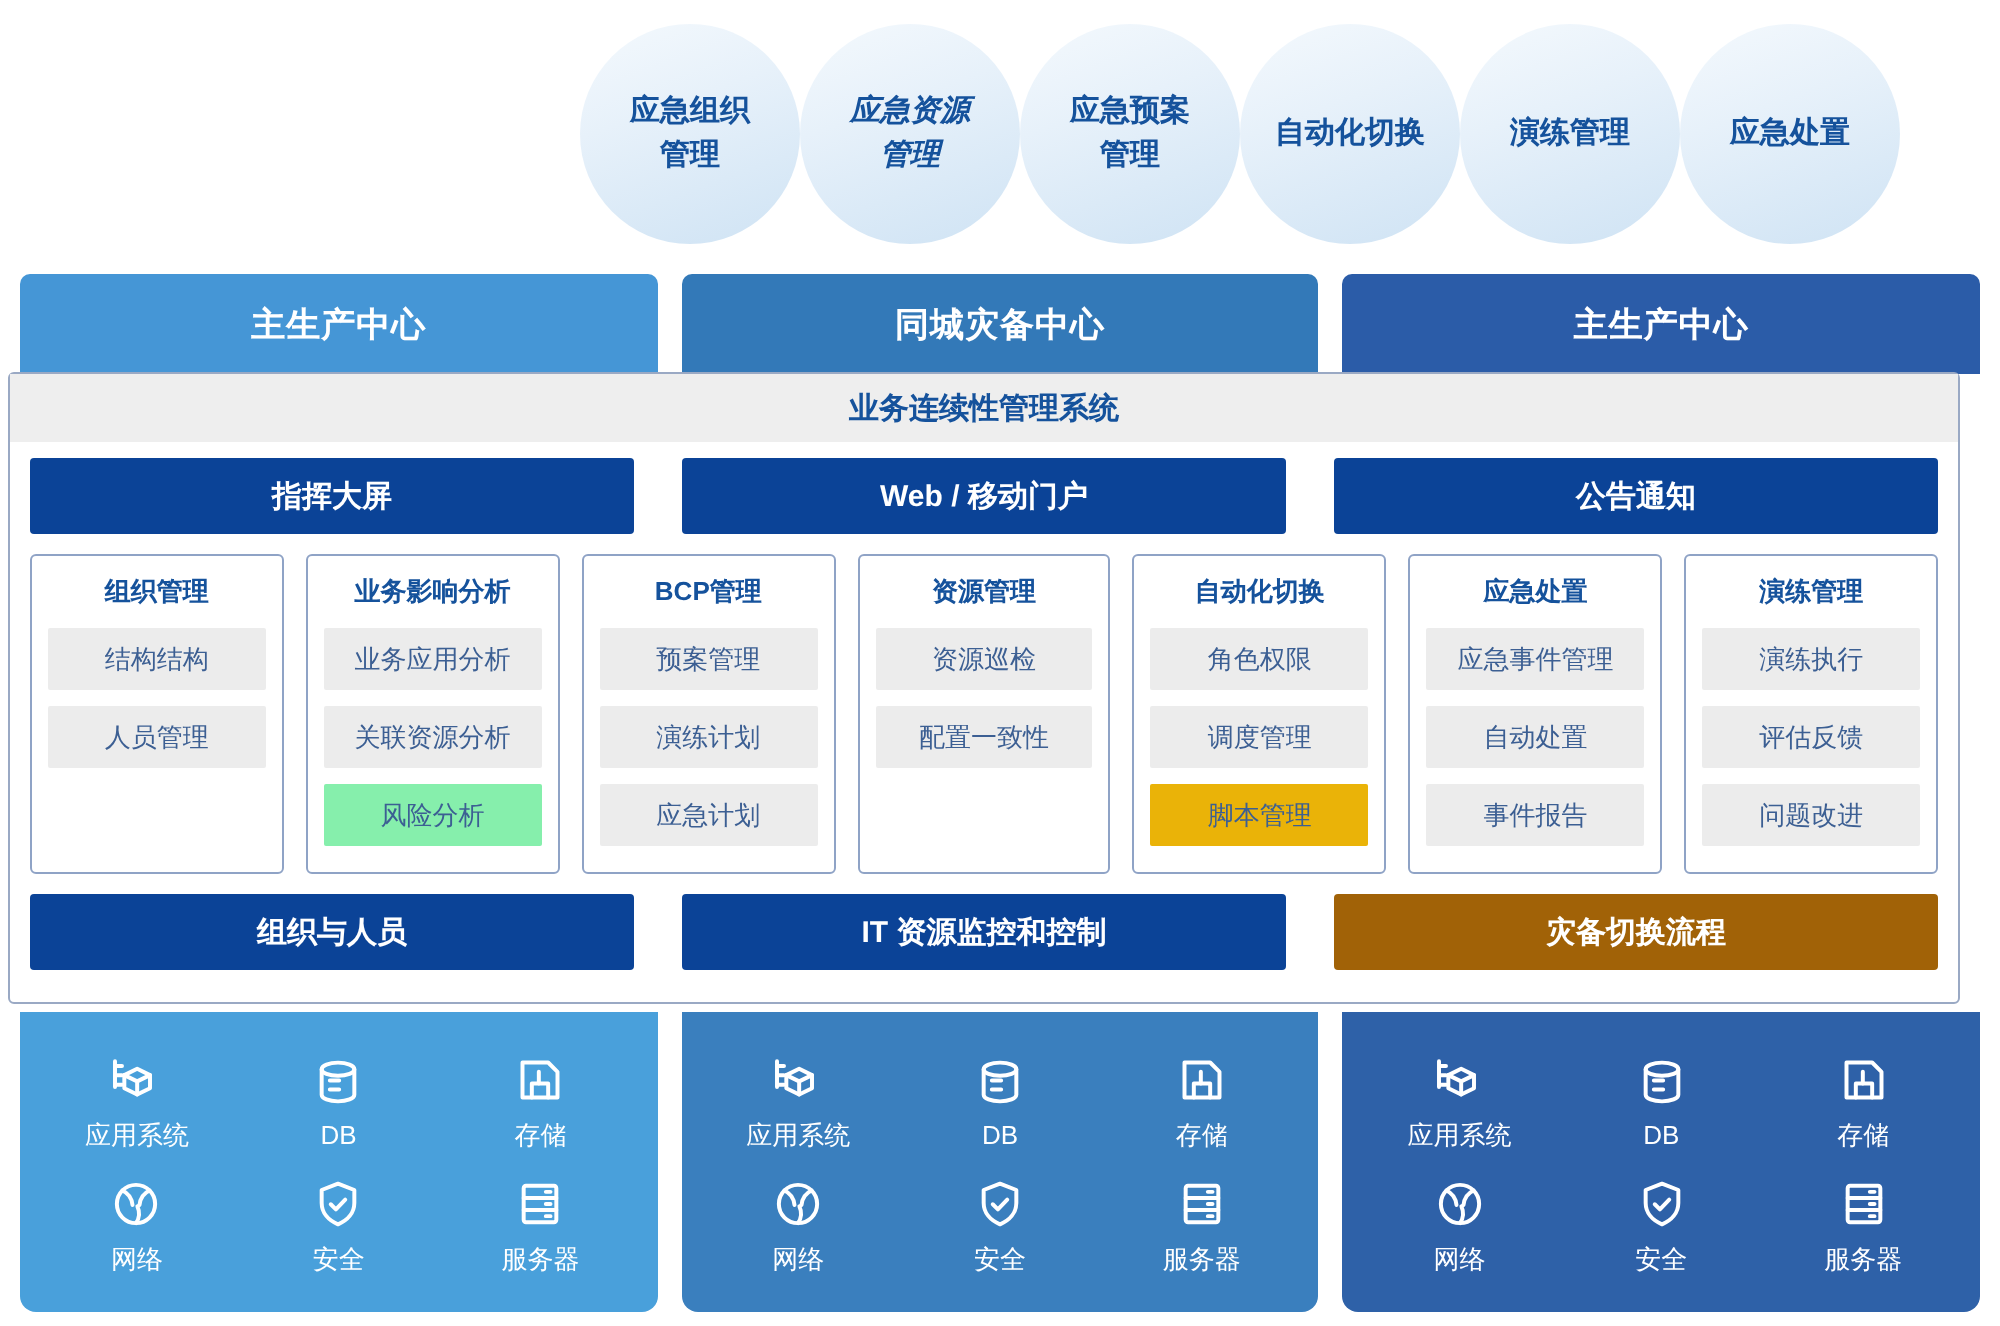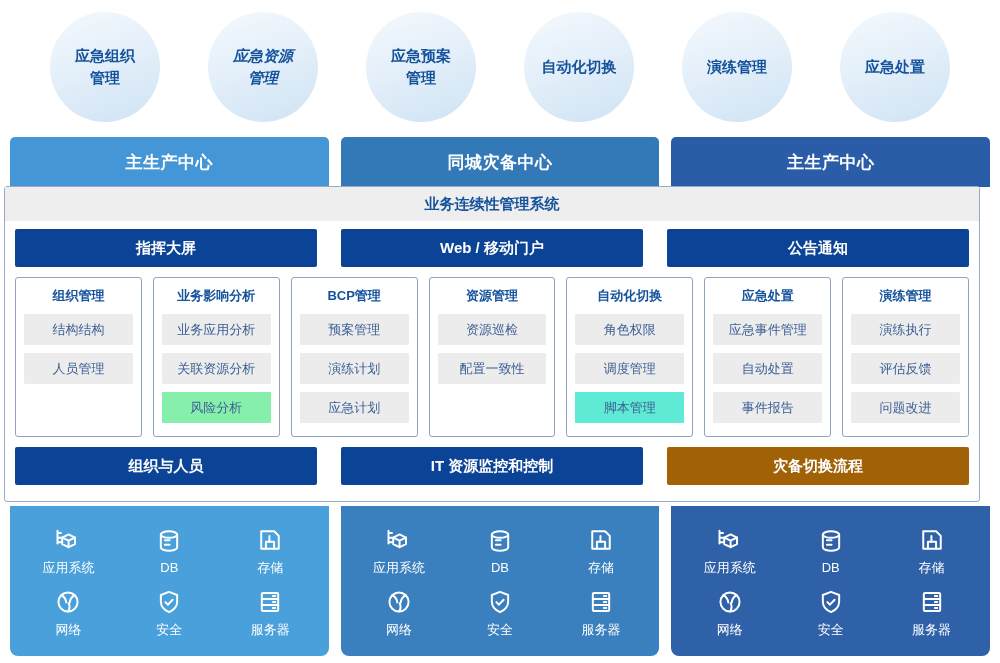--- a/index.html
+++ b/index.html
@@ -8,21 +8,21 @@
     background: #ffffff;
     font-family: "Liberation Sans", "DejaVu Sans", sans-serif;
     overflow: hidden;
   }
   .page { position: relative; width: 1000px; height: 663px; }
 
   
   .circle-row {
     position: absolute; top: 8px; left: 0;
     width: 1000px; height: 118px;
-    display: flex; align-items: center; justify-content: space-between;
+    display: flex; align-items: center; justify-content: flex-end;
     padding: 0 50px;
   }
   .bubble {
     width: 110px; height: 110px; border-radius: 50%;
     background: linear-gradient(160deg, #f4f9fd 0%, #e7f1fa 38%, #cfe3f4 100%);
     display: flex; align-items: center; justify-content: center;
     text-align: center;
     color: #15529c; font-size: 15px; font-weight: bold; line-height: 1.45;
     flex: 0 0 auto;
   }
@@ -182,21 +182,21 @@
         </div>
         <div class="card">
           <div class="card-title">资源管理</div>
           <div class="chip" style="background: rgb(236, 236, 236);">资源巡检</div>
           <div class="chip" style="background: rgb(236, 236, 236);">配置一致性</div>
         </div>
         <div class="card">
           <div class="card-title">自动化切换</div>
           <div class="chip" style="background: rgb(236, 236, 236);">角色权限</div>
           <div class="chip" style="background: rgb(236, 236, 236);">调度管理</div>
-          <div class="chip" style="background: #5eead4;">脚本管理</div>
+          <div class="chip" style="background: #eab308;">脚本管理</div>
         </div>
         <div class="card">
           <div class="card-title">应急处置</div>
           <div class="chip" style="background: rgb(236, 236, 236);">应急事件管理</div>
           <div class="chip" style="background: rgb(236, 236, 236);">自动处置</div>
           <div class="chip" style="background: rgb(236, 236, 236);">事件报告</div>
         </div>
         <div class="card">
           <div class="card-title">演练管理</div>
           <div class="chip" style="background: rgb(236, 236, 236);">演练执行</div>

